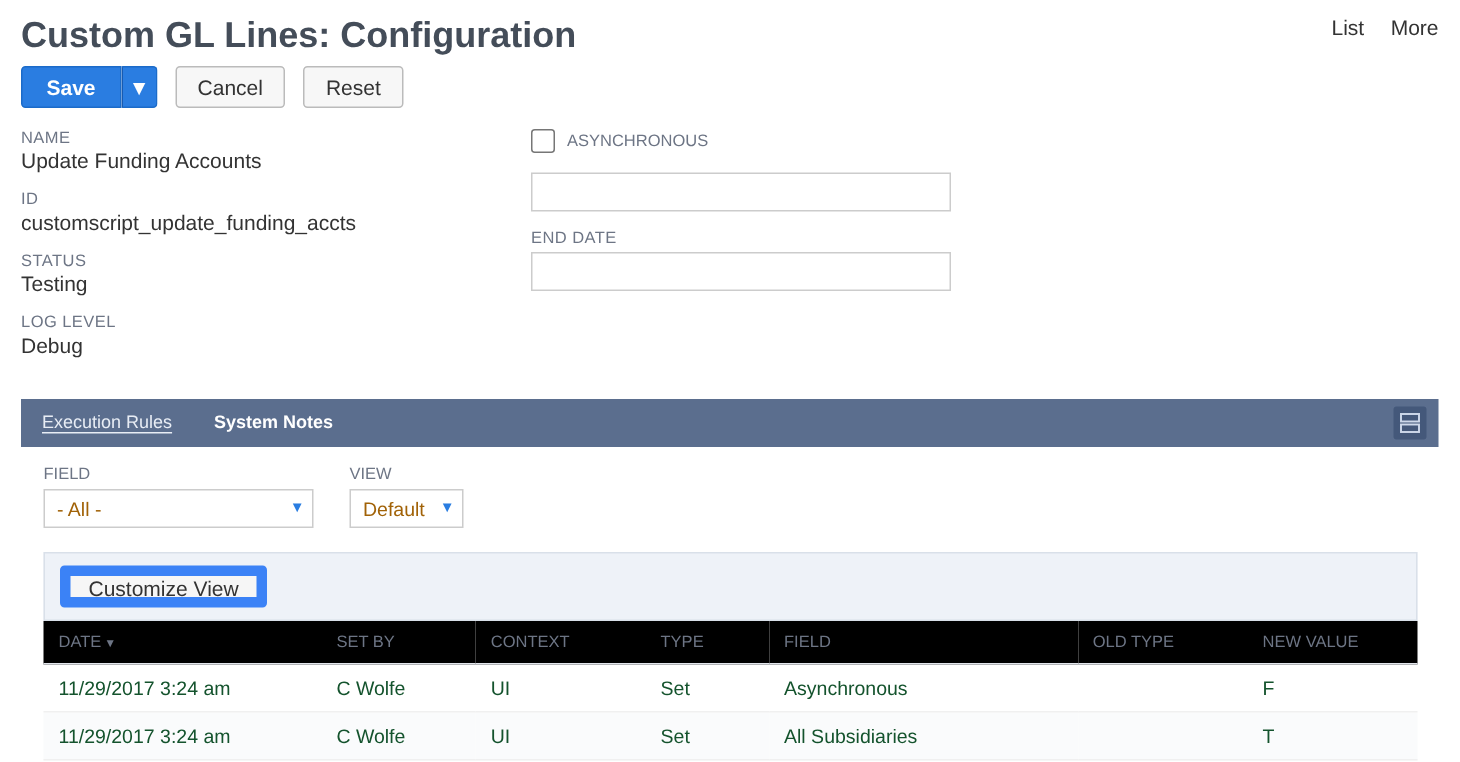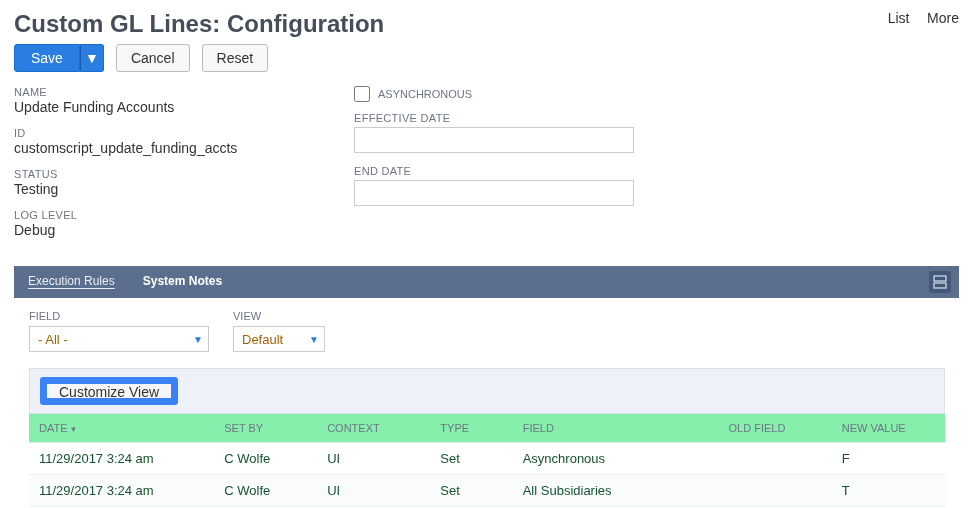--- a/index.html
+++ b/index.html
@@ -46,21 +46,21 @@
 .btn-primary-group {
   display: inline-flex;
 }
 .btn-save {
   background: #2a7de1;
   color: #fff;
   border: 1px solid #1b6bc9;
   border-top-right-radius: 0;
   border-bottom-right-radius: 0;
   padding: 0 16px;
-  font-weight: 400;
+  font-weight: 700;
 }
 .btn-save-arrow {
   background: #2a7de1;
   border: 1px solid #1b6bc9;
   border-left: 1px solid #175ab0;
   border-top-left-radius: 0;
   border-bottom-left-radius: 0;
   width: 24px;
   padding: 0;
   color: #fff;
@@ -165,21 +165,21 @@
 .filter-block { display: flex; flex-direction: column; }
 .filter-label {
   font-size: 11px;
   color: #6d7585;
   margin-bottom: 4px;
 }
 .select-wrap {
   position: relative;
   width: 180px;
 }
-.select-wrap.small { width: 92px; }
+.select-wrap.small { width: 76px; }
 .select-wrap input {
   width: 100%;
   height: 26px;
   border: 1px solid #ccc;
   padding: 2px 24px 2px 8px;
   font-size: 13px;
   color: #a16207;
   background: #fff;
 }
 .select-wrap .caret {
@@ -207,21 +207,21 @@
   border-radius: 3px;
   cursor: pointer;
 }
 .table-container { margin: 0 14px; }
 table {
   width: 100%;
   border-collapse: collapse;
   font-size: 13px;
 }
 thead th {
-  background: #86efac;
+  background: #000000;
   color: #6d7585;
   font-size: 11px;
   font-weight: 400;
   text-align: left;
   padding: 8px 10px;
   border-bottom: 1px solid #e3e7ed;
 }
 tbody td {
   padding: 8px 10px;
   border-bottom: 1px solid #f0f0f0;
@@ -275,21 +275,20 @@
       <div class="field-label">LOG LEVEL</div>
       <div class="field-value">Debug</div>
     </div>
   </div>
   <div class="form-col-wide">
     <div class="checkbox-row">
       <input type="checkbox" style="">
       <label>ASYNCHRONOUS</label>
     </div>
     <div class="field-block">
-      <div class="field-label">EFFECTIVE DATE</div>
       <input type="text" class="text-input" value="" style="">
     </div>
     <div class="field-block">
       <div class="field-label">END DATE</div>
       <input type="text" class="text-input" value="" style="">
     </div>
   </div>
 </div>
 
 <div class="tab-bar">
@@ -329,21 +328,21 @@
     <table>
       <thead>
         <tr>
           <th style="width:180px;">
             <span>DATE</span><span class="sort-caret">▼</span>
           </th>
           <th style="width:100px;">SET BY</th>
           <th style="width:110px;">CONTEXT</th>
           <th style="width:80px;">TYPE</th>
           <th style="width:200px;">FIELD</th>
-          <th style="width:110px;">OLD FIELD</th>
+          <th style="width:110px;">OLD TYPE</th>
           <th style="width:110px;">NEW VALUE</th>
         </tr>
       </thead>
       <tbody id="table-body">
           <tr>
             <td>11/29/2017 3:24 am</td>
             <td>C Wolfe</td>
             <td>UI</td>
             <td>Set</td>
             <td>Asynchronous</td>

